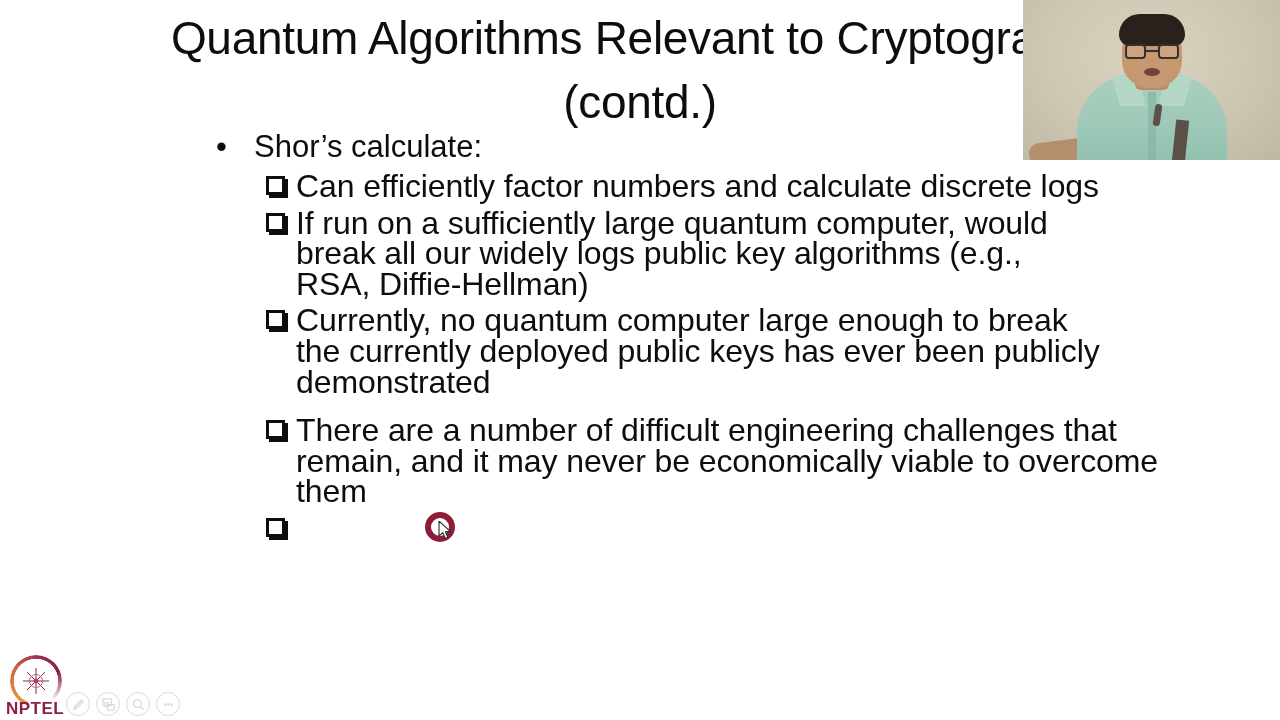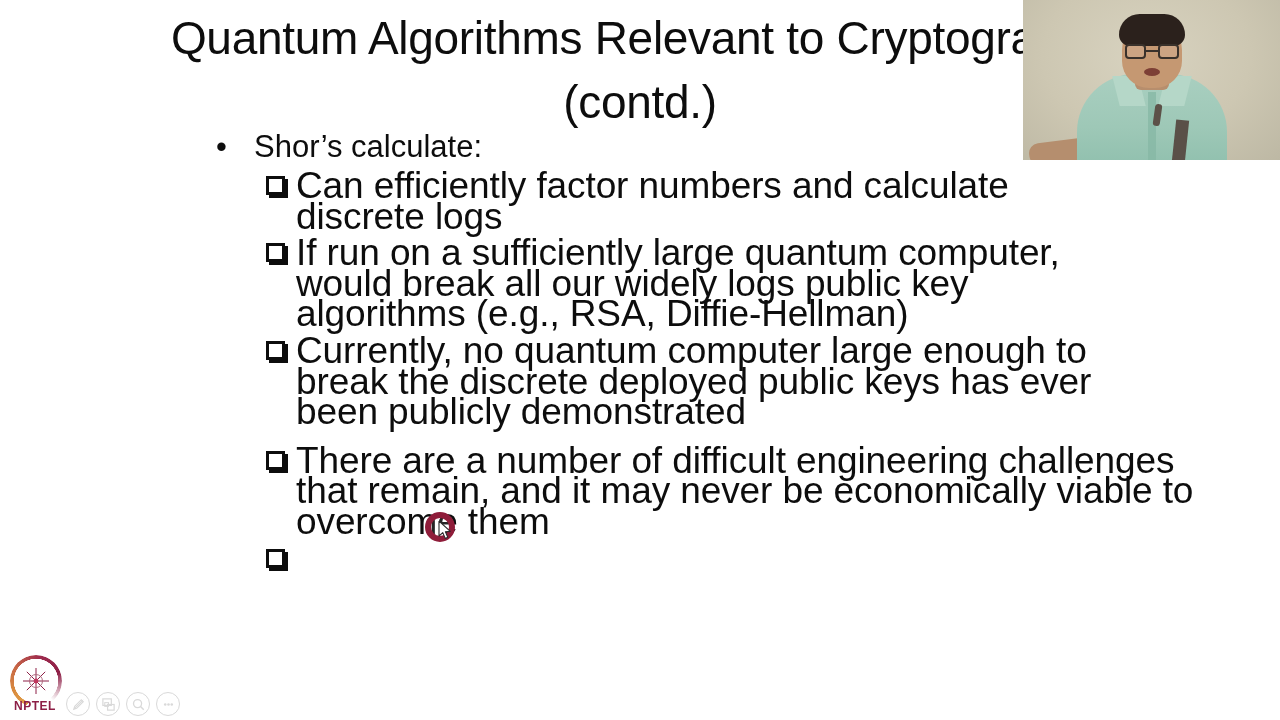--- a/index.html
+++ b/index.html
@@ -59,21 +59,21 @@
     top: 0;
     font-size: 31px;
     line-height: 41px;
   }
 
   
   .lvl2 {
     position: relative;
     padding-left: 296px;
     padding-right: 180px;
-    font-size: 37px;
+    font-size: 32px;
     line-height: 30.6px;
     color: #0d0d0d;
     margin: 0 0 6px 0;
     letter-spacing: -0.1px;
   }
   .lvl2 .sq {
     position: absolute;
     left: 266px;
     top: 5px;
     width: 19px;
@@ -264,21 +264,21 @@
     top: 12px;
     width: 28px;
     height: 28px;
   }
   #nptel-word {
     position: absolute;
     left: 0;
     top: 44px;
     width: 62px;
     text-align: center;
-    font-size: 12px;
+    font-size: 17px;
     font-weight: 700;
     letter-spacing: 0.5px;
     color: #8d1f46;
     font-family: "Liberation Sans", sans-serif;
   }
 
   #toolbar {
     position: absolute;
     left: 66px;
     top: 692px;
@@ -342,21 +342,21 @@
       <span class="txt">Can efficiently factor numbers and calculate discrete logs</span>
     </div>
 
     <div class="lvl2">
       <span class="sq"></span>
       <span class="txt">If run on a sufficiently large quantum computer, would break all our widely logs public key algorithms (e.g., RSA, Diffie-Hellman)</span>
     </div>
 
     <div class="lvl2">
       <span class="sq"></span>
-      <span class="txt">Currently, no quantum computer large enough to break the discrete deployed public keys has ever been publicly demonstrated</span>
+      <span class="txt">Currently, no quantum computer large enough to break the currently deployed public keys has ever been publicly demonstrated</span>
     </div>
 
     <div class="lvl2 wide">
       <span class="sq"></span>
       <span class="txt">There are a number of difficult engineering challenges that remain, and it may never be economically viable to overcome them</span>
     </div>
 
     <div class="lvl2">
       <span class="sq"></span>
     </div>

